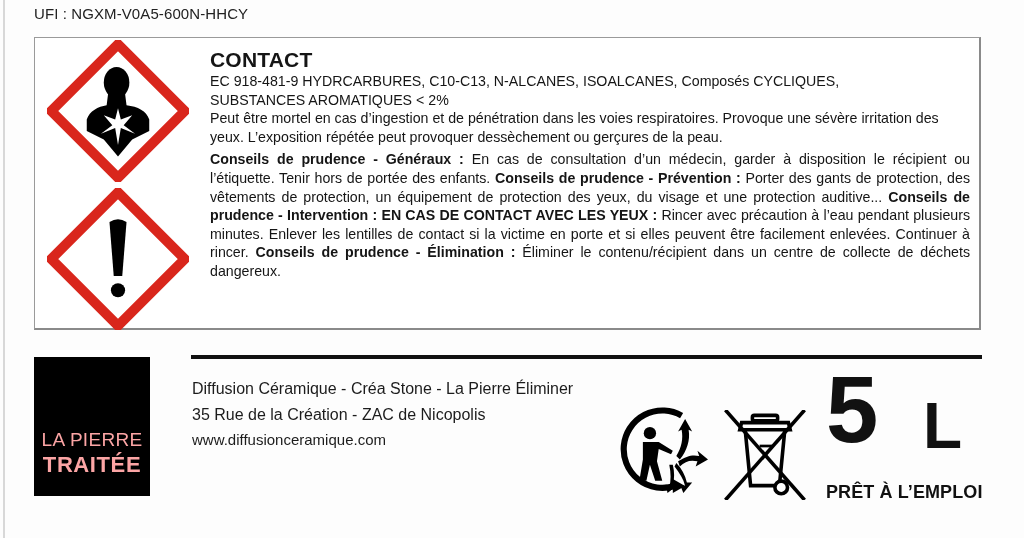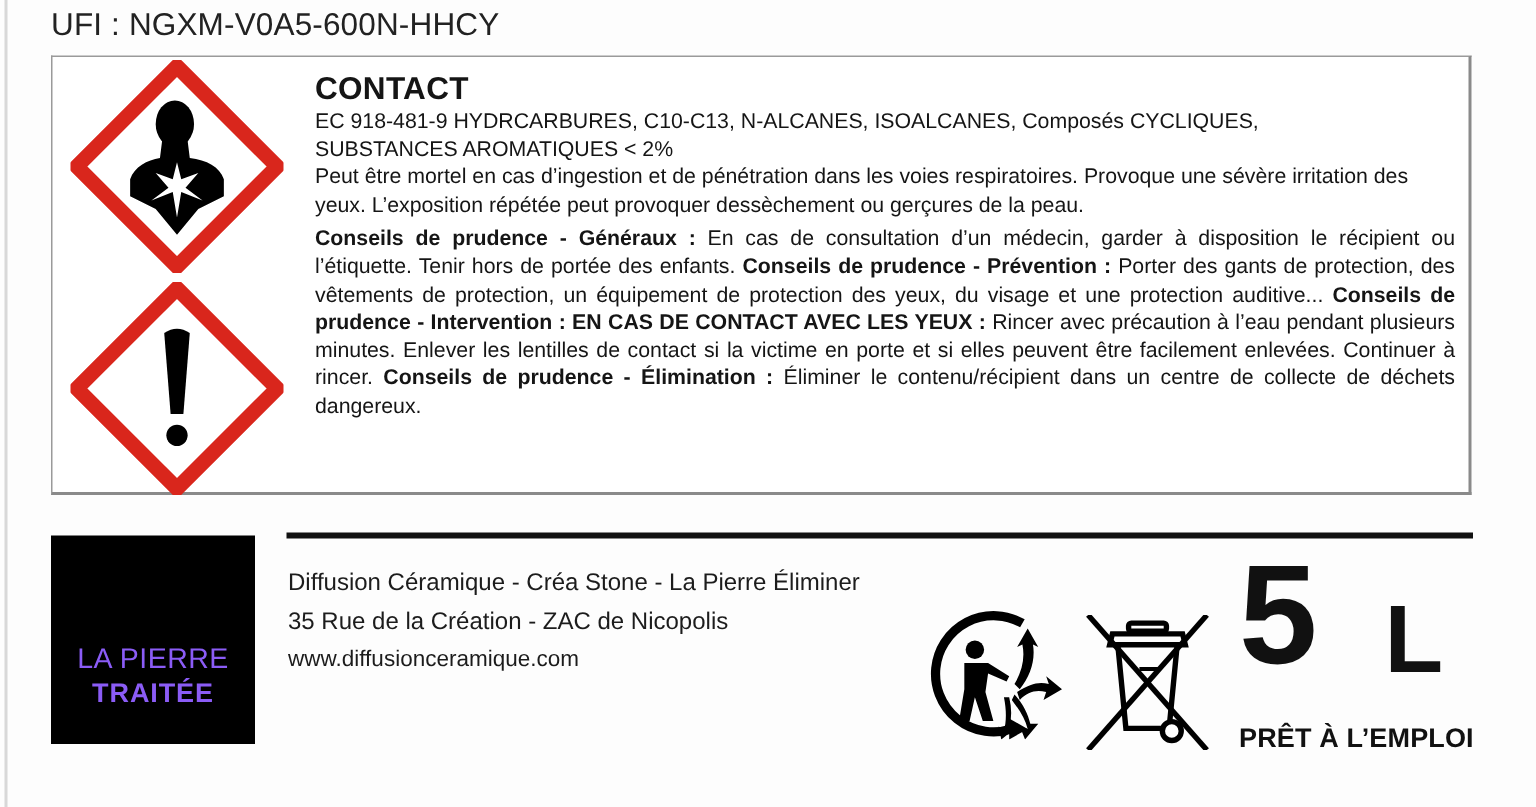--- a/index.html
+++ b/index.html
@@ -2,42 +2,42 @@
 <html><head>
 <meta charset="utf-8">
 <style>
   html, body { margin:0; padding:0; }
   body {
     width:1024px; height:538px; position:relative; overflow:hidden;
     background:#fdfdfd; color:#111;
     font-family:"Liberation Sans", "DejaVu Sans", sans-serif;
   }
   .left-edge { position:absolute; left:3px; top:0; width:2px; height:538px; background:#d8d8d8; }
-  .ufi { position:absolute; left:34px; top:5px; font-size:21px; color:#222; letter-spacing:0.1px; }
+  .ufi { position:absolute; left:34px; top:5px; font-size:15px; color:#222; letter-spacing:0.1px; }
   .hazard-box {
     position:absolute; left:34px; top:37px; width:947px; height:293px;
     border:1px solid #9a9a9a; border-right:2px solid #8a8a8a; border-bottom:2px solid #8a8a8a;
     background:#fff; box-sizing:border-box;
   }
   .pictos { position:absolute; left:0; top:0; width:170px; height:293px; }
   .picto { position:absolute; }
   .picto svg { display:block; }
   .text-block { position:absolute; left:175px; top:10px; width:760px; font-size:14.2px; line-height:18.6px; color:#151515; }
   .danger-title { font-size:21px; font-weight:bold; line-height:24px; margin-bottom:0; letter-spacing:0.2px; }
   .p { margin:0; }
   .p.justify { text-align:justify; }
   .gap { height:4px; }
   b { font-weight:bold; }
   .rule { position:absolute; left:191px; top:355px; width:791px; height:4px; background:#111; }
   .logo {
-    position:absolute; left:34px; top:357px; width:136px; height:139px; background:#000; color:#8b5cf6;
+    position:absolute; left:34px; top:357px; width:116px; height:139px; background:#000; color:#fca5a5;
     box-sizing:border-box;
   }
   .logo .l1 { position:absolute; left:0; right:0; top:72px; text-align:center; font-size:19px; letter-spacing:0.3px; }
-  .logo .l2 { position:absolute; left:0; right:0; top:95px; text-align:center; font-size:18px; font-weight:bold; letter-spacing:0.6px; }
+  .logo .l2 { position:absolute; left:0; right:0; top:95px; text-align:center; font-size:22px; font-weight:bold; letter-spacing:0.6px; }
   .address { position:absolute; left:192px; top:376px; font-size:16px; line-height:25.5px; color:#1c1c1c; }
   .address .web { font-size:15px; }
   .triman { position:absolute; left:620px; top:405px; }
   .weee { position:absolute; left:720px; top:410px; }
   .volume { position:absolute; left:826px; top:366px; width:150px; }
   .volume .num { position:absolute; left:0; top:-6px; font-size:94px; font-weight:bold; line-height:100px; }
   .volume .unit { position:absolute; left:97px; top:25px; font-size:64px; font-weight:bold; line-height:70px; }
   .volume .sub { position:absolute; left:0; top:116px; font-size:18px; font-weight:bold; white-space:nowrap; letter-spacing:0.1px; }
 </style>
 </head>

